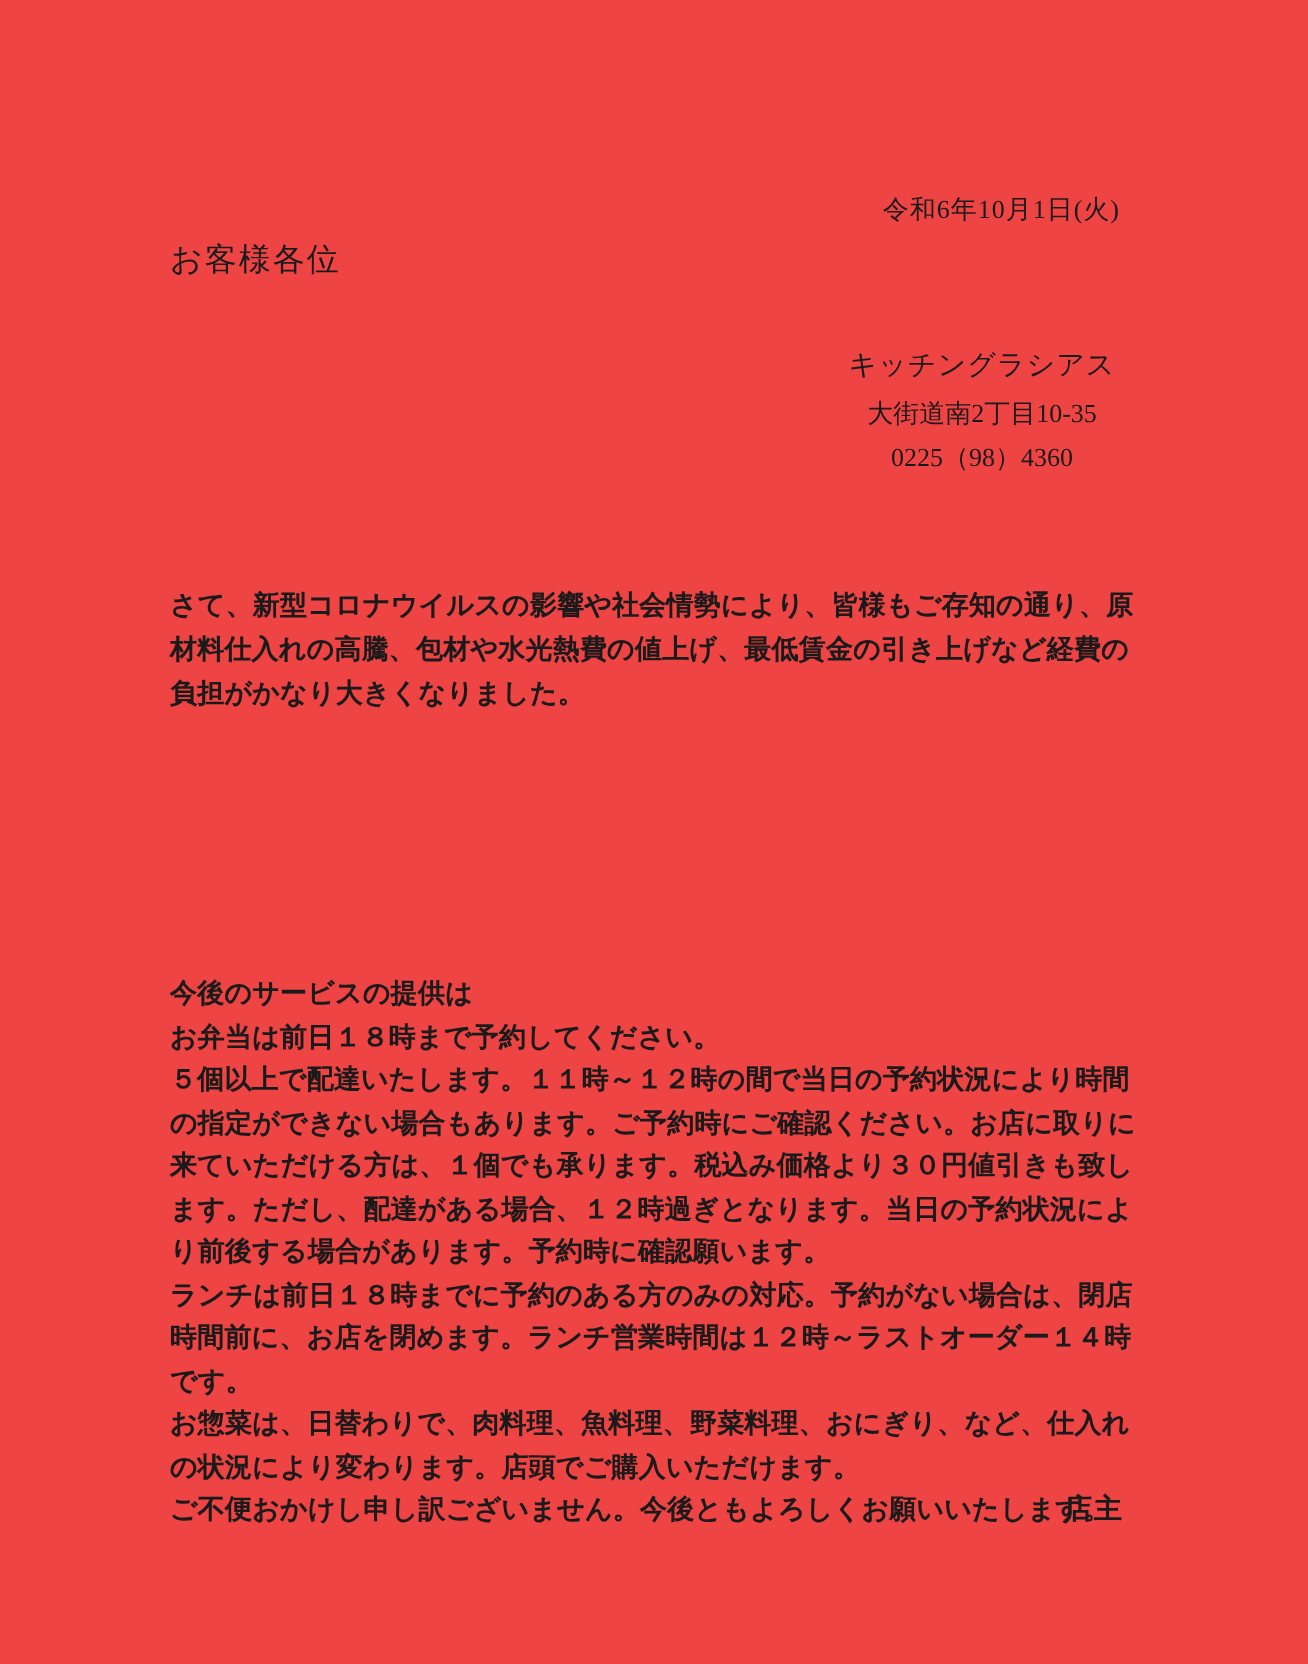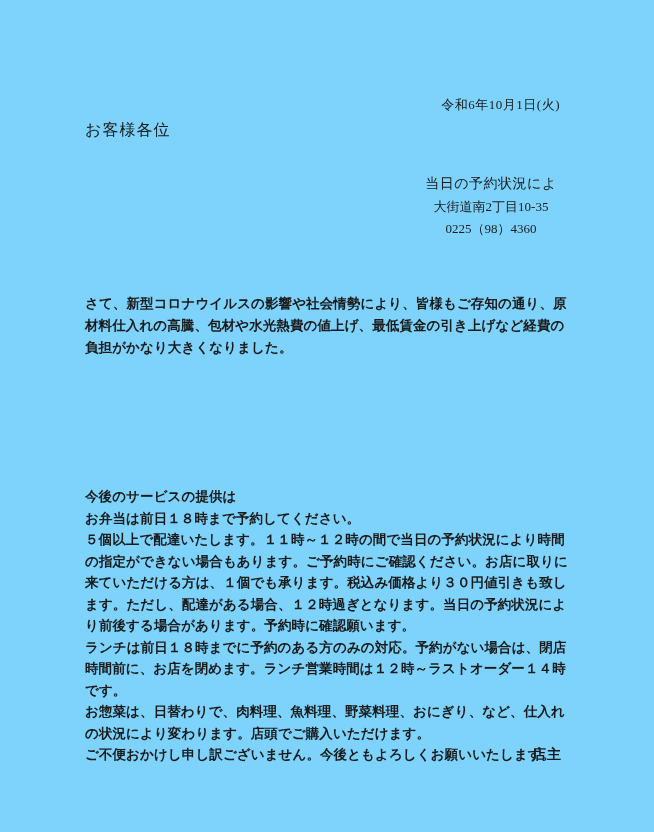--- a/index.html
+++ b/index.html
@@ -4,21 +4,21 @@
 <style>
   html, body {
     margin: 0;
     padding: 0;
     background: #ffffff;
   }
   .page {
     position: relative;
     width: 654px;
     height: 832px;
-    background: #7dd3fc;
+    background: #ef4444;
     color: #1a1a1a;
     overflow: hidden;
   }
   .serif {
     font-family: "Liberation Serif", "DejaVu Serif", serif;
   }
   .gothic {
     font-family: "Liberation Sans", "DejaVu Sans", sans-serif;
     font-weight: bold;
   }
@@ -79,21 +79,21 @@
 </head>
 <body>
 
 <div class="page">
 
   <div class="date-line serif">令和6年10月1日(火)</div>
 
   <div class="salutation serif">お客様各位</div>
 
   <div class="sender-block">
-    <div class="sender-name serif">当日の予約状況によ</div>
+    <div class="sender-name serif">キッチングラシアス</div>
     <div class="sender-line serif">大街道南2丁目10-35</div>
     <div class="sender-line serif">0225（98）4360</div>
   </div>
 
 
   <div class="para para-background gothic">さて、新型コロナウイルスの影響や社会情勢により、皆様もご存知の通り、原
 材料仕入れの高騰、包材や水光熱費の値上げ、最低賃金の引き上げなど経費の
 負担がかなり大きくなりました。</div>
 
 

